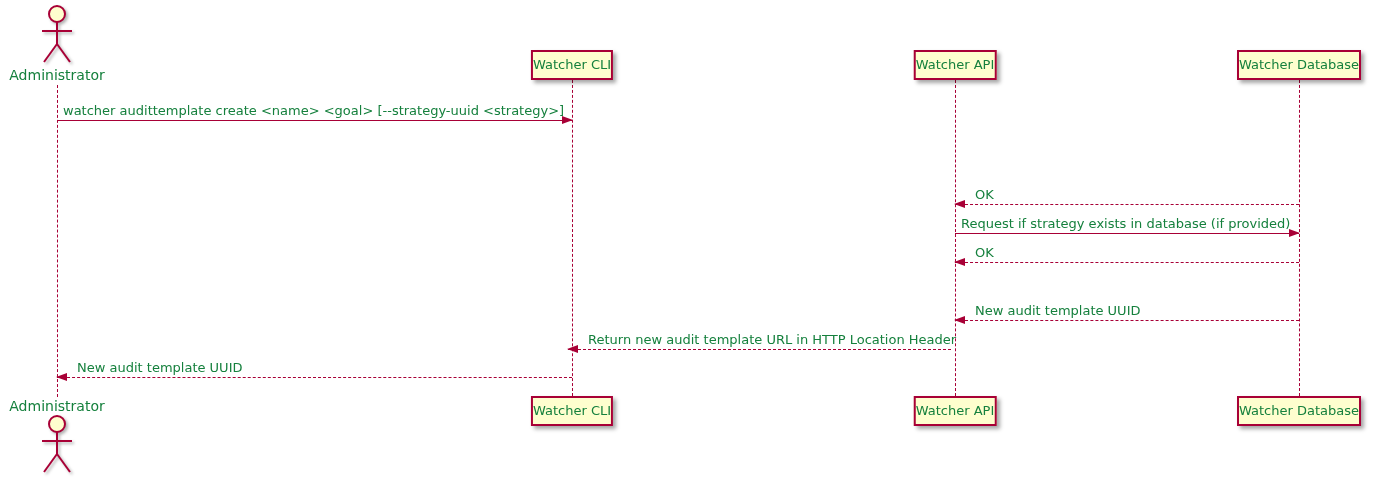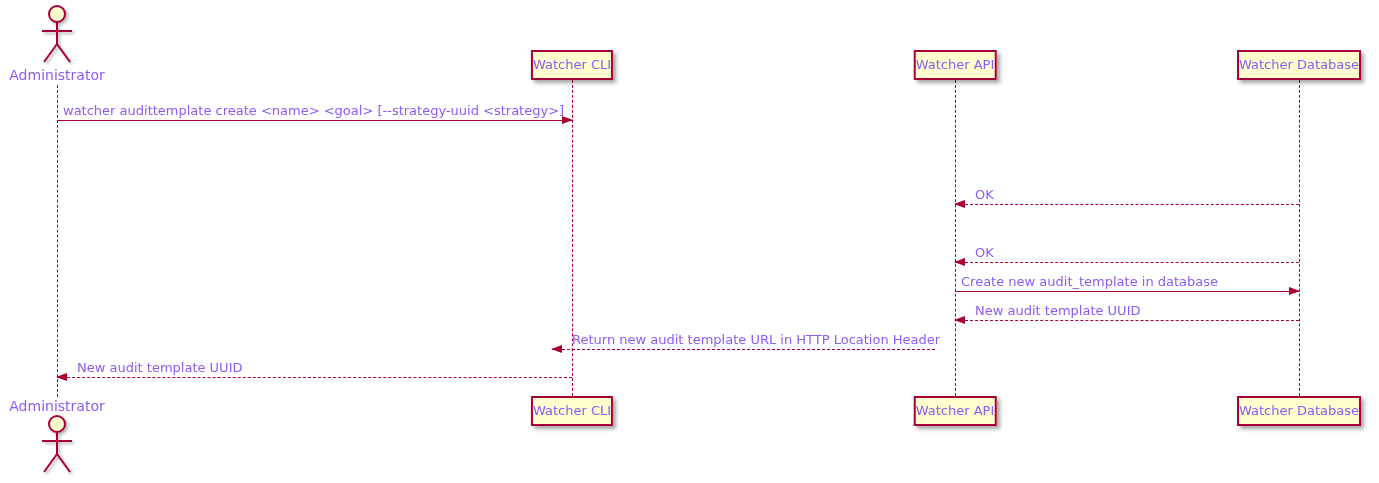--- a/index.html
+++ b/index.html
@@ -1,21 +1,21 @@
 <!DOCTYPE html>
 <html><head>
 <meta charset="utf-8">
 <style>
   html,body{margin:0;padding:0;background:#ffffff;}
   .canvas{
     position:relative;
     width:1379px;height:483px;
     background:#ffffff;
     font-family:"DejaVu Sans","Liberation Sans",sans-serif;
-    font-size:13px;color:#8b5cf6;
+    font-size:13px;color:#15803d;
     overflow:hidden;
   }
   
   .lifeline{
     position:absolute;width:0;
     border-left:1px dashed #a80036;
   }
   
   .pbox{
     position:absolute;
@@ -92,43 +92,43 @@
 
 
 
   <div class="message" style="left:955px;top:187px;width:344px;">
     <div class="msg-label back">OK</div>
     <div class="msg-line dashed">
         <span class="head left"></span>
       </div>
   </div>
 
+  <div class="message" style="left:955px;top:216px;width:344px;">
+    <div class="msg-label fwd">Request if strategy exists in database (if provided)</div>
+    <div class="msg-line solid">
+        <span class="head right"></span>
+      </div>
+  </div>
 
   <div class="message" style="left:955px;top:245px;width:344px;">
     <div class="msg-label back">OK</div>
     <div class="msg-line dashed">
         <span class="head left"></span>
       </div>
   </div>
 
-  <div class="message" style="left:955px;top:274px;width:344px;">
-    <div class="msg-label fwd">Create new audit_template in database</div>
-    <div class="msg-line solid">
-        <span class="head right"></span>
-      </div>
-  </div>
 
   <div class="message" style="left:955px;top:303px;width:344px;">
     <div class="msg-label back">New audit template UUID</div>
     <div class="msg-line dashed">
         <span class="head left"></span>
       </div>
   </div>
 
-  <div class="message" style="left:552px;top:332px;width:383px;">
+  <div class="message" style="left:568px;top:332px;width:383px;">
     <div class="msg-label back">Return new audit template URL in HTTP Location Header</div>
     <div class="msg-line dashed">
         <span class="head left"></span>
       </div>
   </div>
 
   <div class="message" style="left:57px;top:360px;width:515px;">
     <div class="msg-label back">New audit template UUID</div>
     <div class="msg-line dashed">
         <span class="head left"></span>

